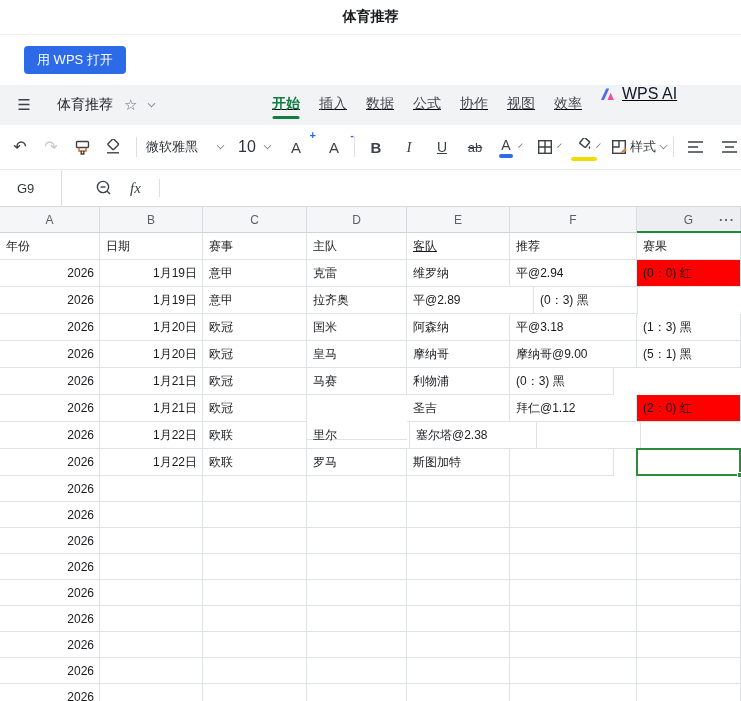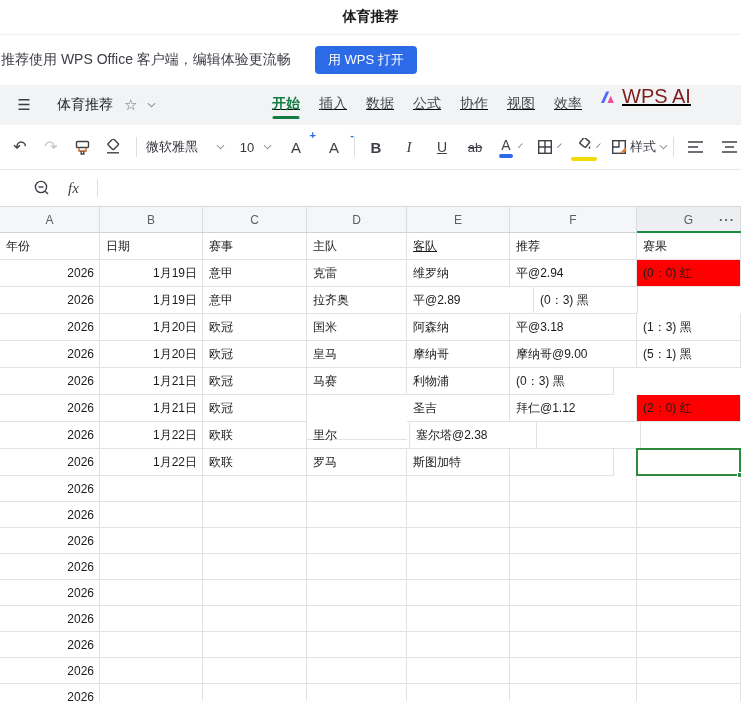--- a/index.html
+++ b/index.html
@@ -33,34 +33,34 @@
           display:inline-block; margin-top:-3px; }
   #tabs { position:absolute; left:271px; top:0; height:40px; display:flex;
           align-items:flex-start; gap:17px;text-decoration:underline; }
   .tab { font-size:14px; color:#43474e; position:relative; padding:10px 1px;
          cursor:pointer; white-space:nowrap; }
   .tab.active { color:#137c43; font-weight:700; }
   .tab.active::after { content:""; position:absolute; left:50%; bottom:4px;
          transform:translateX(-50%); width:27px; height:3px; border-radius:2px;
          background:#137c43; }
   #wps-ai { display:flex; align-items:center; gap:6px; }
-  #wps-ai .lbl { font-size:20px; color:#7f1d1d; }
+  #wps-ai .lbl { font-size:16px; color:#0f172a; }
 
   
   #toolbar { top:125px; left:0; width:741px; height:45px; background:#fff;
              border-bottom:1px solid #e8e9eb; display:flex; align-items:center;
              padding-left:8px; overflow:hidden; }
   .tbtn { display:flex; align-items:center; justify-content:center;
           height:28px; min-width:24px; margin-right:7px; cursor:pointer;
           color:#3d4046; flex:0 0 auto; }
   .tdiv { width:1px; height:20px; background:#dcdee1; margin:0 9px 0 4px; flex:0 0 auto; }
   .glyph { font-size:16px; line-height:1; }
   .disabled { color:#c5c7ca; }
   .font-name { width:66px; font-size:13px; color:#303338; text-align:left; }
-  .font-size { width:24px; font-size:13px; color:#303338; text-align:center; }
+  .font-size { width:24px; font-size:16px; color:#303338; text-align:center; }
   .sel-chev { margin-left:5px; }
   .bld { font-weight:700; font-size:15px; }
   .ita { font-style:italic; font-family:"Liberation Serif",serif; font-size:15px; }
   .und { text-decoration:underline; font-size:14px; }
   .strk { text-decoration:line-through; font-size:13px; }
   .a-big { position:relative; font-size:15px; }
   .a-big sup { position:absolute; top:-4px; right:-8px; font-size:11px;
                color:#2d6ae8; font-weight:700; }
   .color-a { position:relative; font-size:14px; font-weight:400; padding-bottom:5px; }
   .color-a::after { content:""; position:absolute; left:-2px; right:-2px;
@@ -111,21 +111,20 @@
 </head>
 <body>
 
 <div id="stage">
 
   <div id="titlebar" class="abs">
     <span class="t">体育推荐</span>
   </div>
 
   <div id="banner" class="abs">
-    <span class="msg">推荐使用 WPS Office 客户端，编辑体验更流畅</span>
     <button class="open-btn">用 WPS 打开</button>
   </div>
 
   <div id="menubar" class="abs">
     <div class="left">
       <span class="tbtn" style="font-size:15px;color:#3d4046;">☰</span>
       <span class="fname">体育推荐</span>
       <span class="star">☆</span>
       <span class="chev"></span>
     </div>
@@ -228,20 +227,21 @@
       </svg>
     </span>
     <span class="tbtn">
       <svg width="17" height="14" viewBox="0 0 17 14">
         <path d="M1 2 H16 M4 7 H13 M1 12 H16" stroke="#3d4046" stroke-width="1.5"></path>
       </svg>
     </span>
   </div>
 
   <div id="formulabar" class="abs">
+    <div id="namebox">G9</div>
     <span class="tbtn" id="zoomout-btn">
       <svg width="18" height="18" viewBox="0 0 18 18" fill="none">
         <circle cx="8" cy="8" r="5.6" stroke="#3d4046" stroke-width="1.4"></circle>
         <path d="M5.5 8 H10.5" stroke="#3d4046" stroke-width="1.4"></path>
         <path d="M12.2 12.2 L15 15" stroke="#3d4046" stroke-width="1.4"></path>
       </svg>
     </span>
     <span id="fx-btn">fx</span>
     <span class="fdiv"></span>
   </div>

